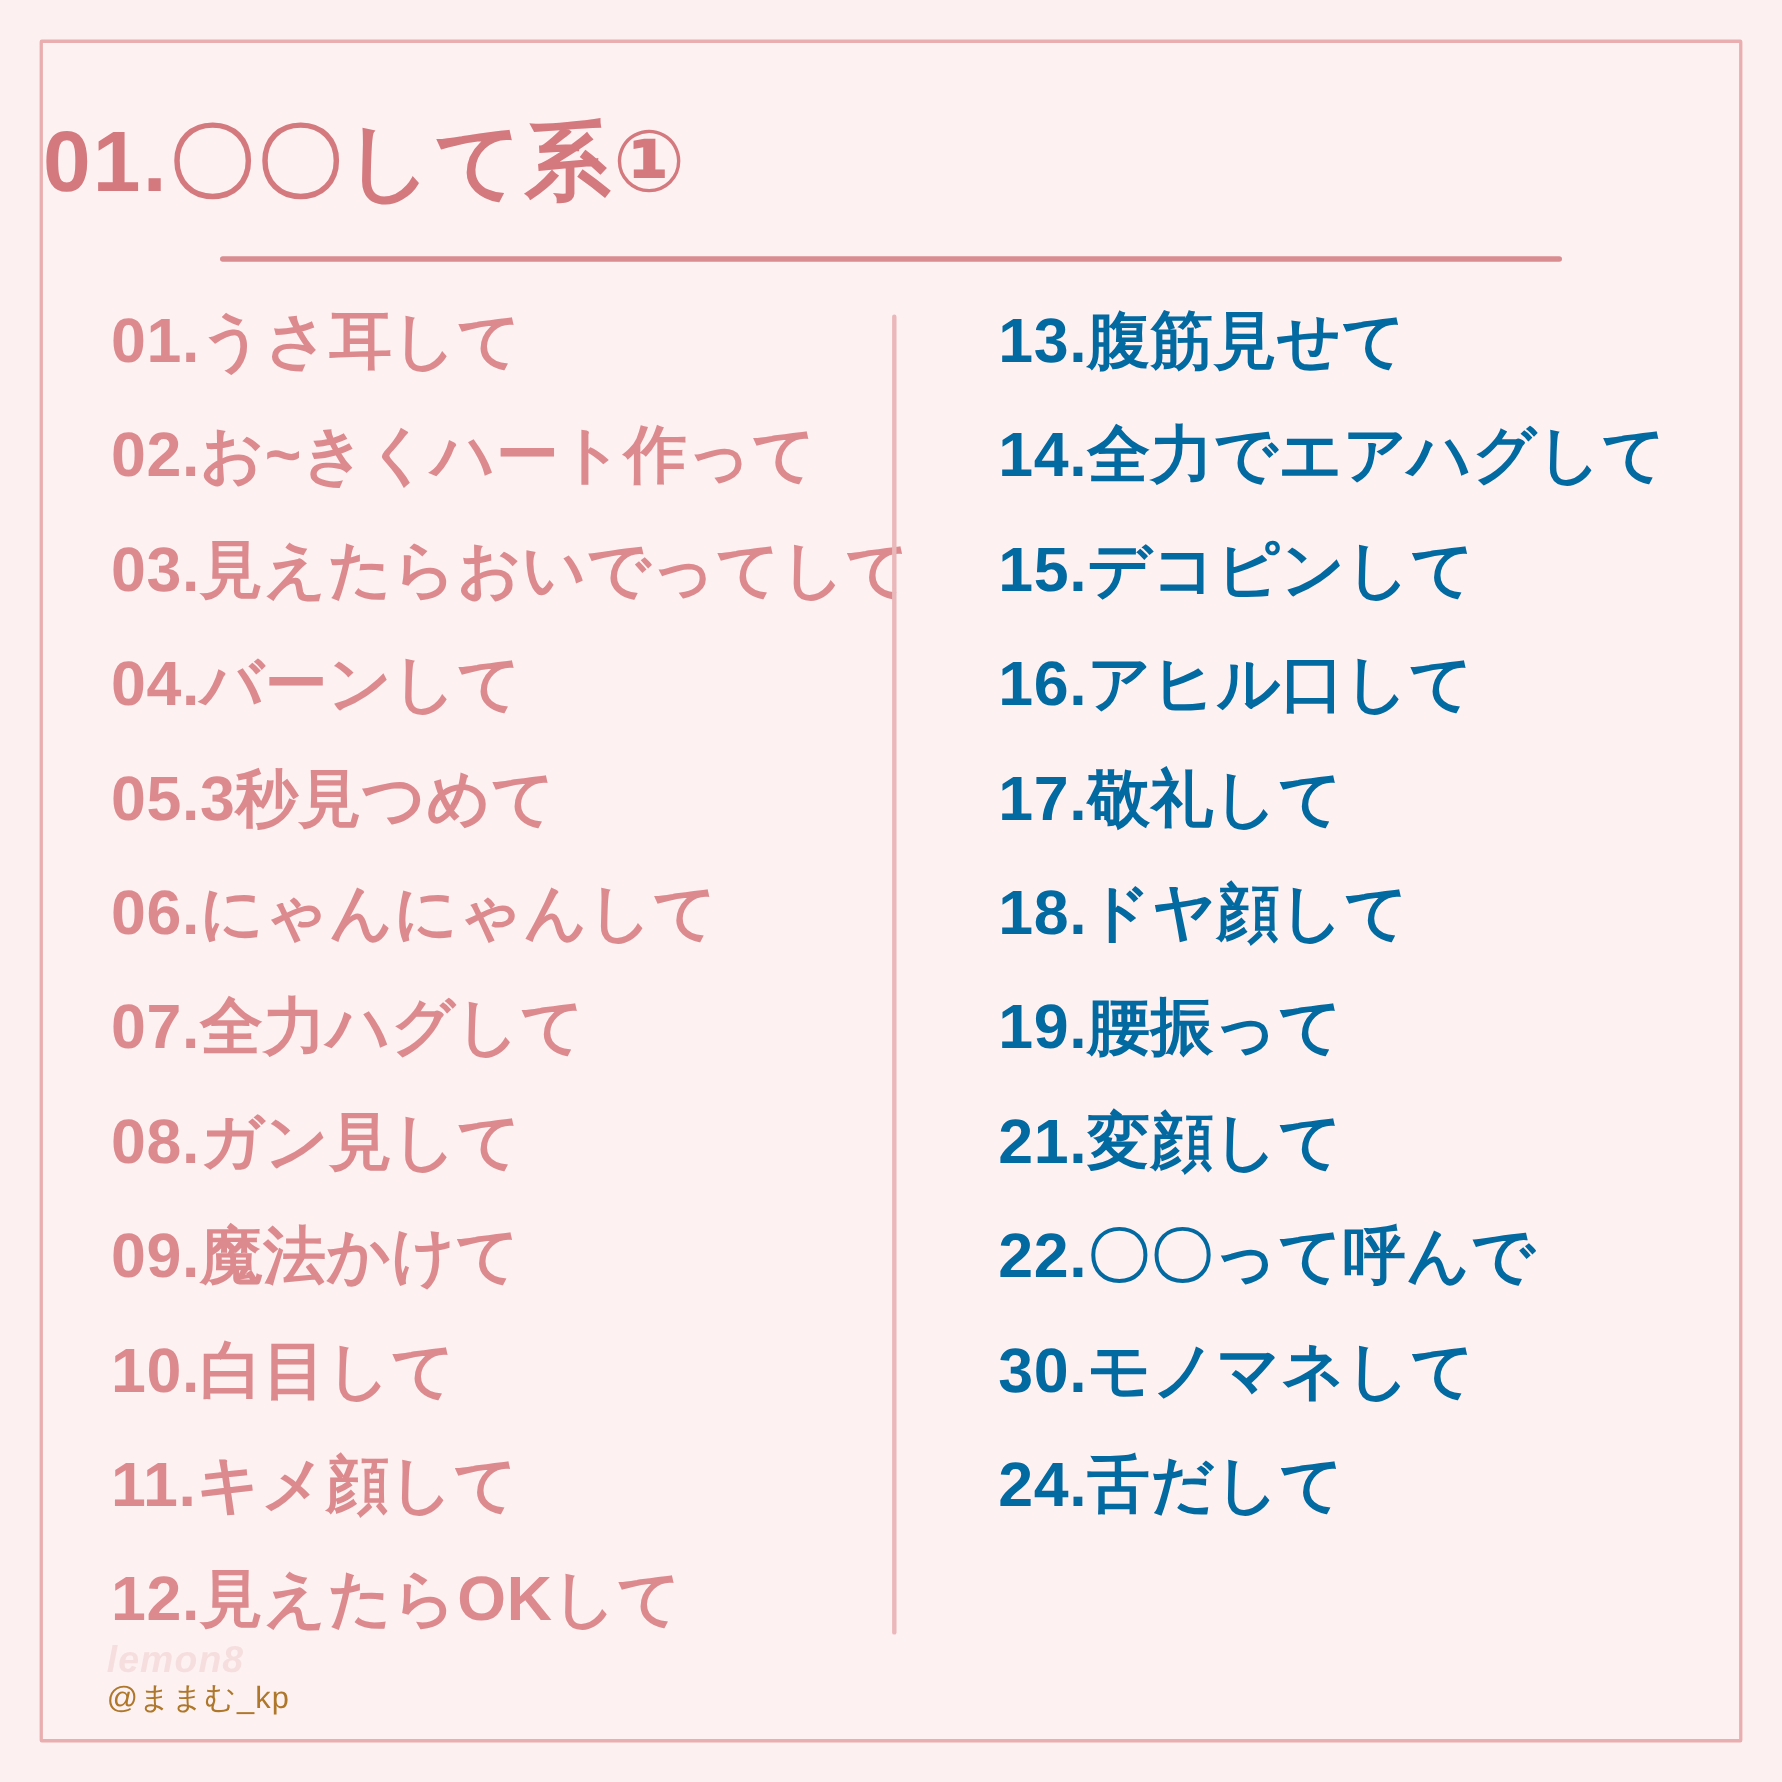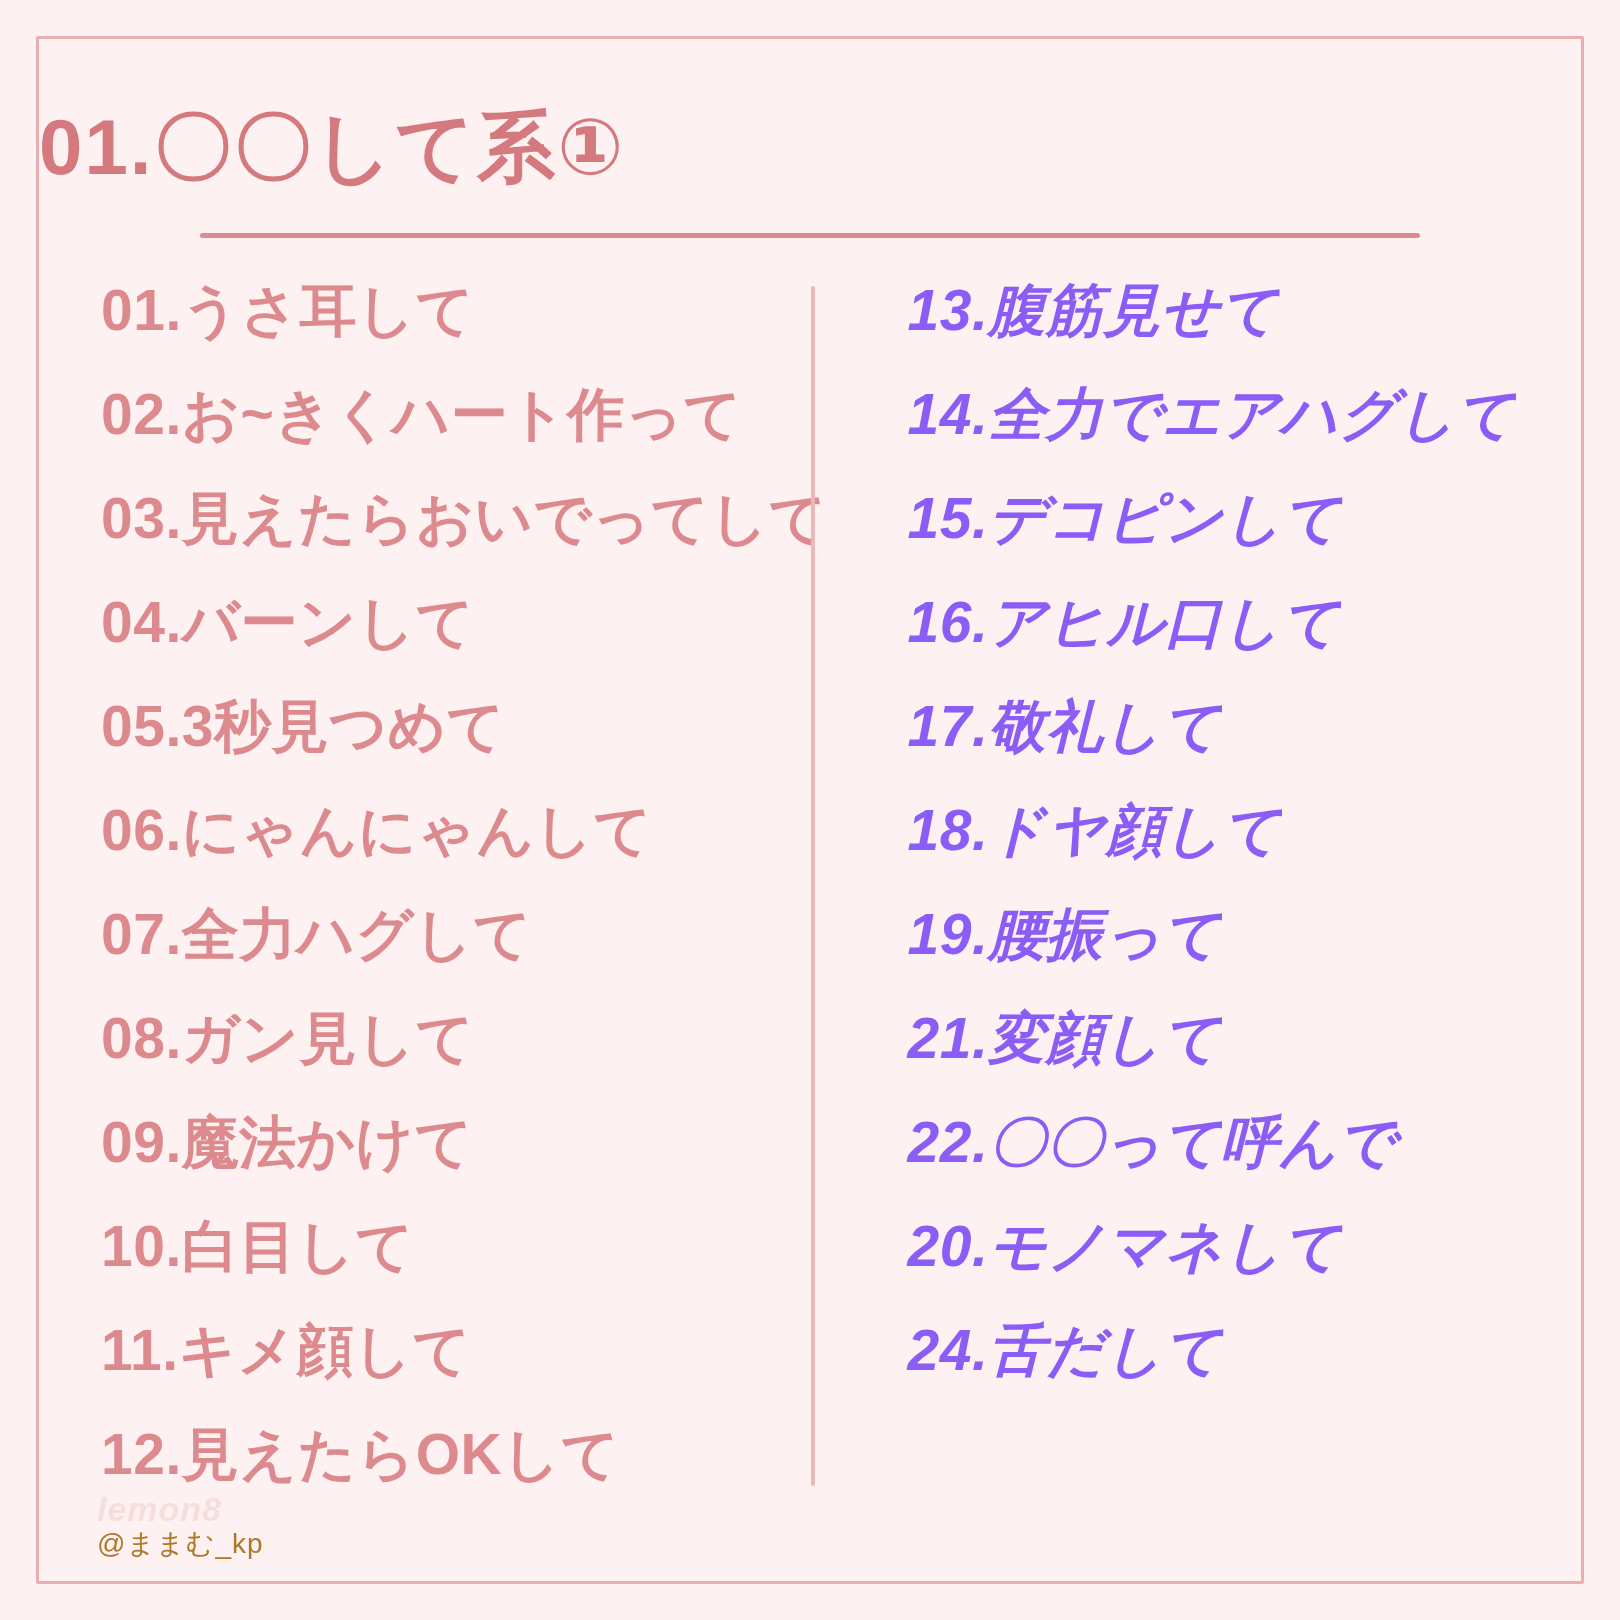--- a/index.html
+++ b/index.html
@@ -68,22 +68,21 @@
   .item {
     color: #dd8a8e;
     font-size: 57px;
     font-weight: 700;
     line-height: 1.0;
     margin-bottom: 47px;
     white-space: nowrap;
     letter-spacing: 0.5px;
   }
   .col.right .item {
-    color: #8b5cf6;
-    font-style: italic;
+    color: #0369a1;
   }
   #watermark {
     position: absolute;
     left: 58px;
     bottom: 52px;
     color: #f6dcdc;
     font-size: 34px;
     font-style: italic;
     font-weight: 700;
     letter-spacing: 1px;
@@ -128,21 +127,21 @@
     <div class="col right">
       <div class="item">13.腹筋見せて</div>
       <div class="item">14.全力でエアハグして</div>
       <div class="item">15.デコピンして</div>
       <div class="item">16.アヒル口して</div>
       <div class="item">17.敬礼して</div>
       <div class="item">18.ドヤ顔して</div>
       <div class="item">19.腰振って</div>
       <div class="item">21.変顔して</div>
       <div class="item">22.〇〇って呼んで</div>
-      <div class="item">20.モノマネして</div>
+      <div class="item">30.モノマネして</div>
       <div class="item">24.舌だして</div>
     </div>
   </div>
 
   <div id="watermark">lemon8</div>
   <div id="watermark2">@ままむ_kp</div>
 
 </div>
 
 </body></html>

